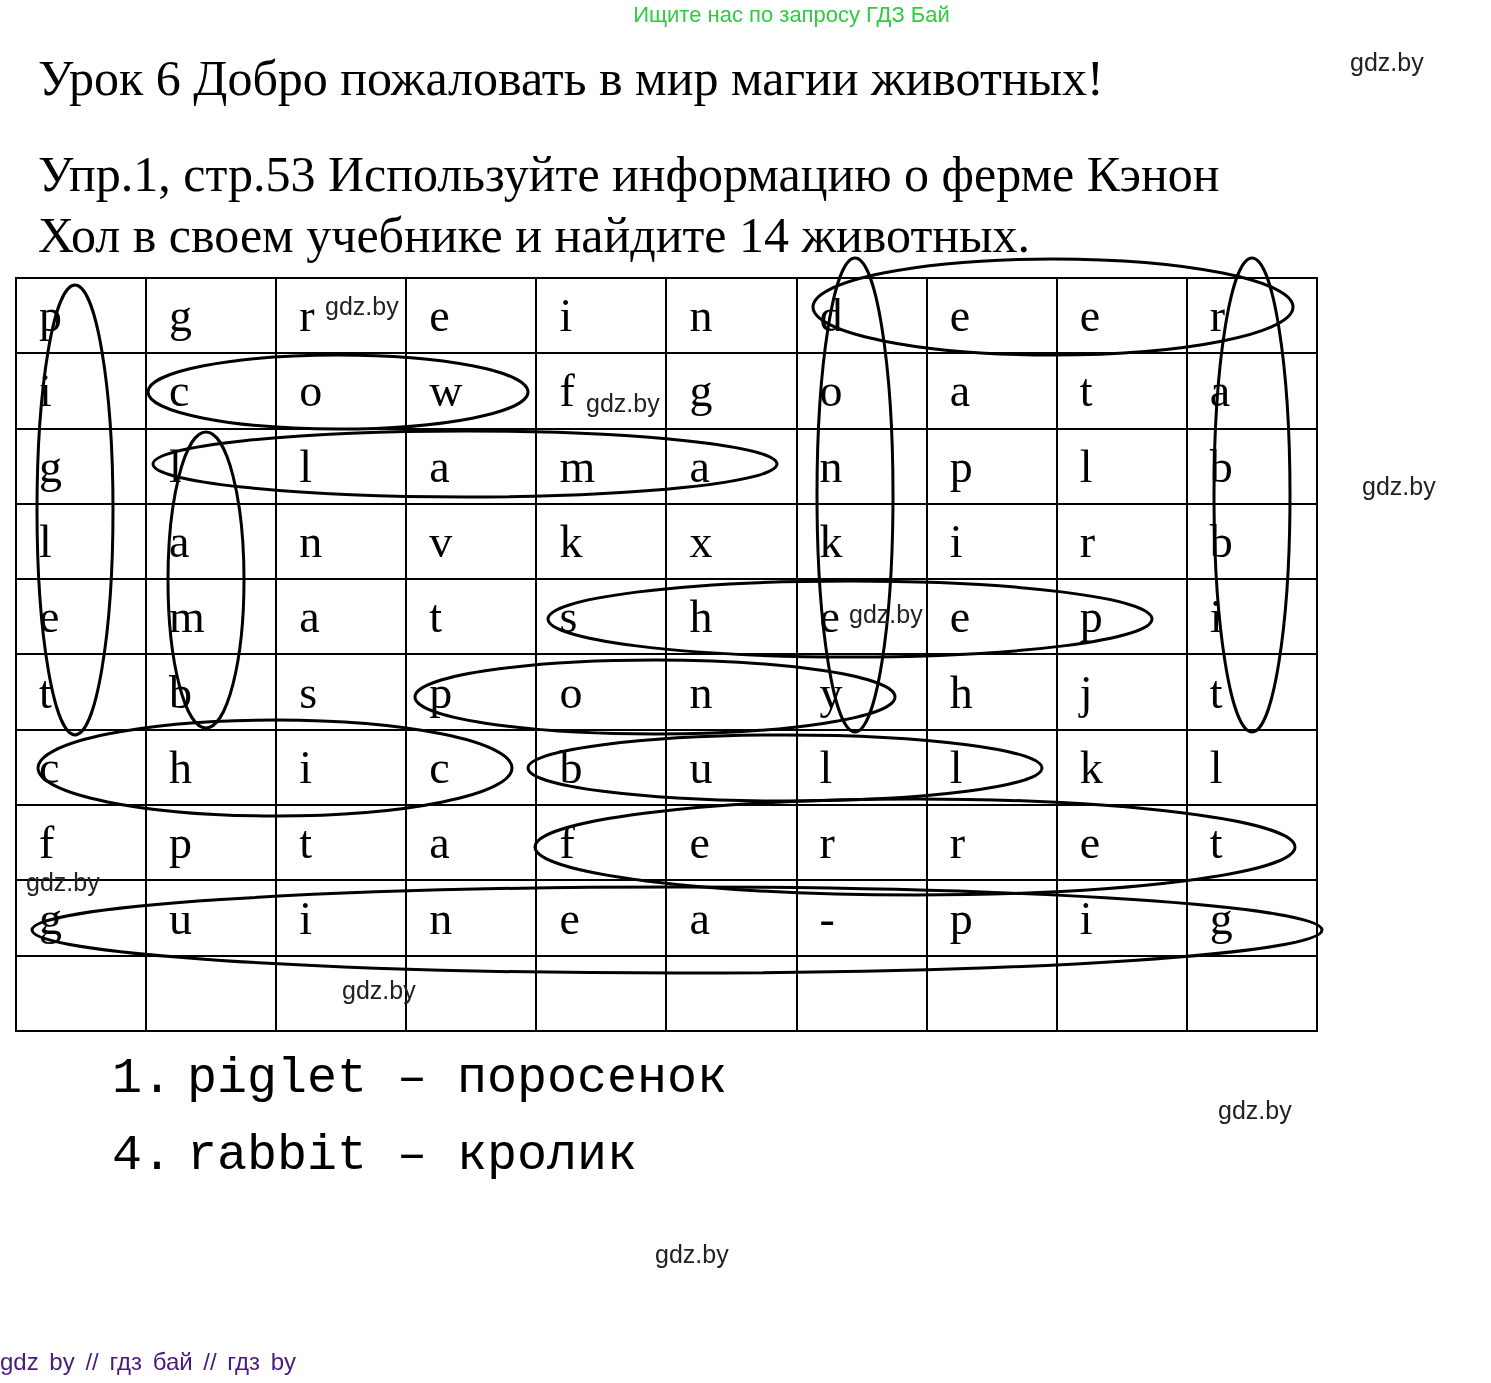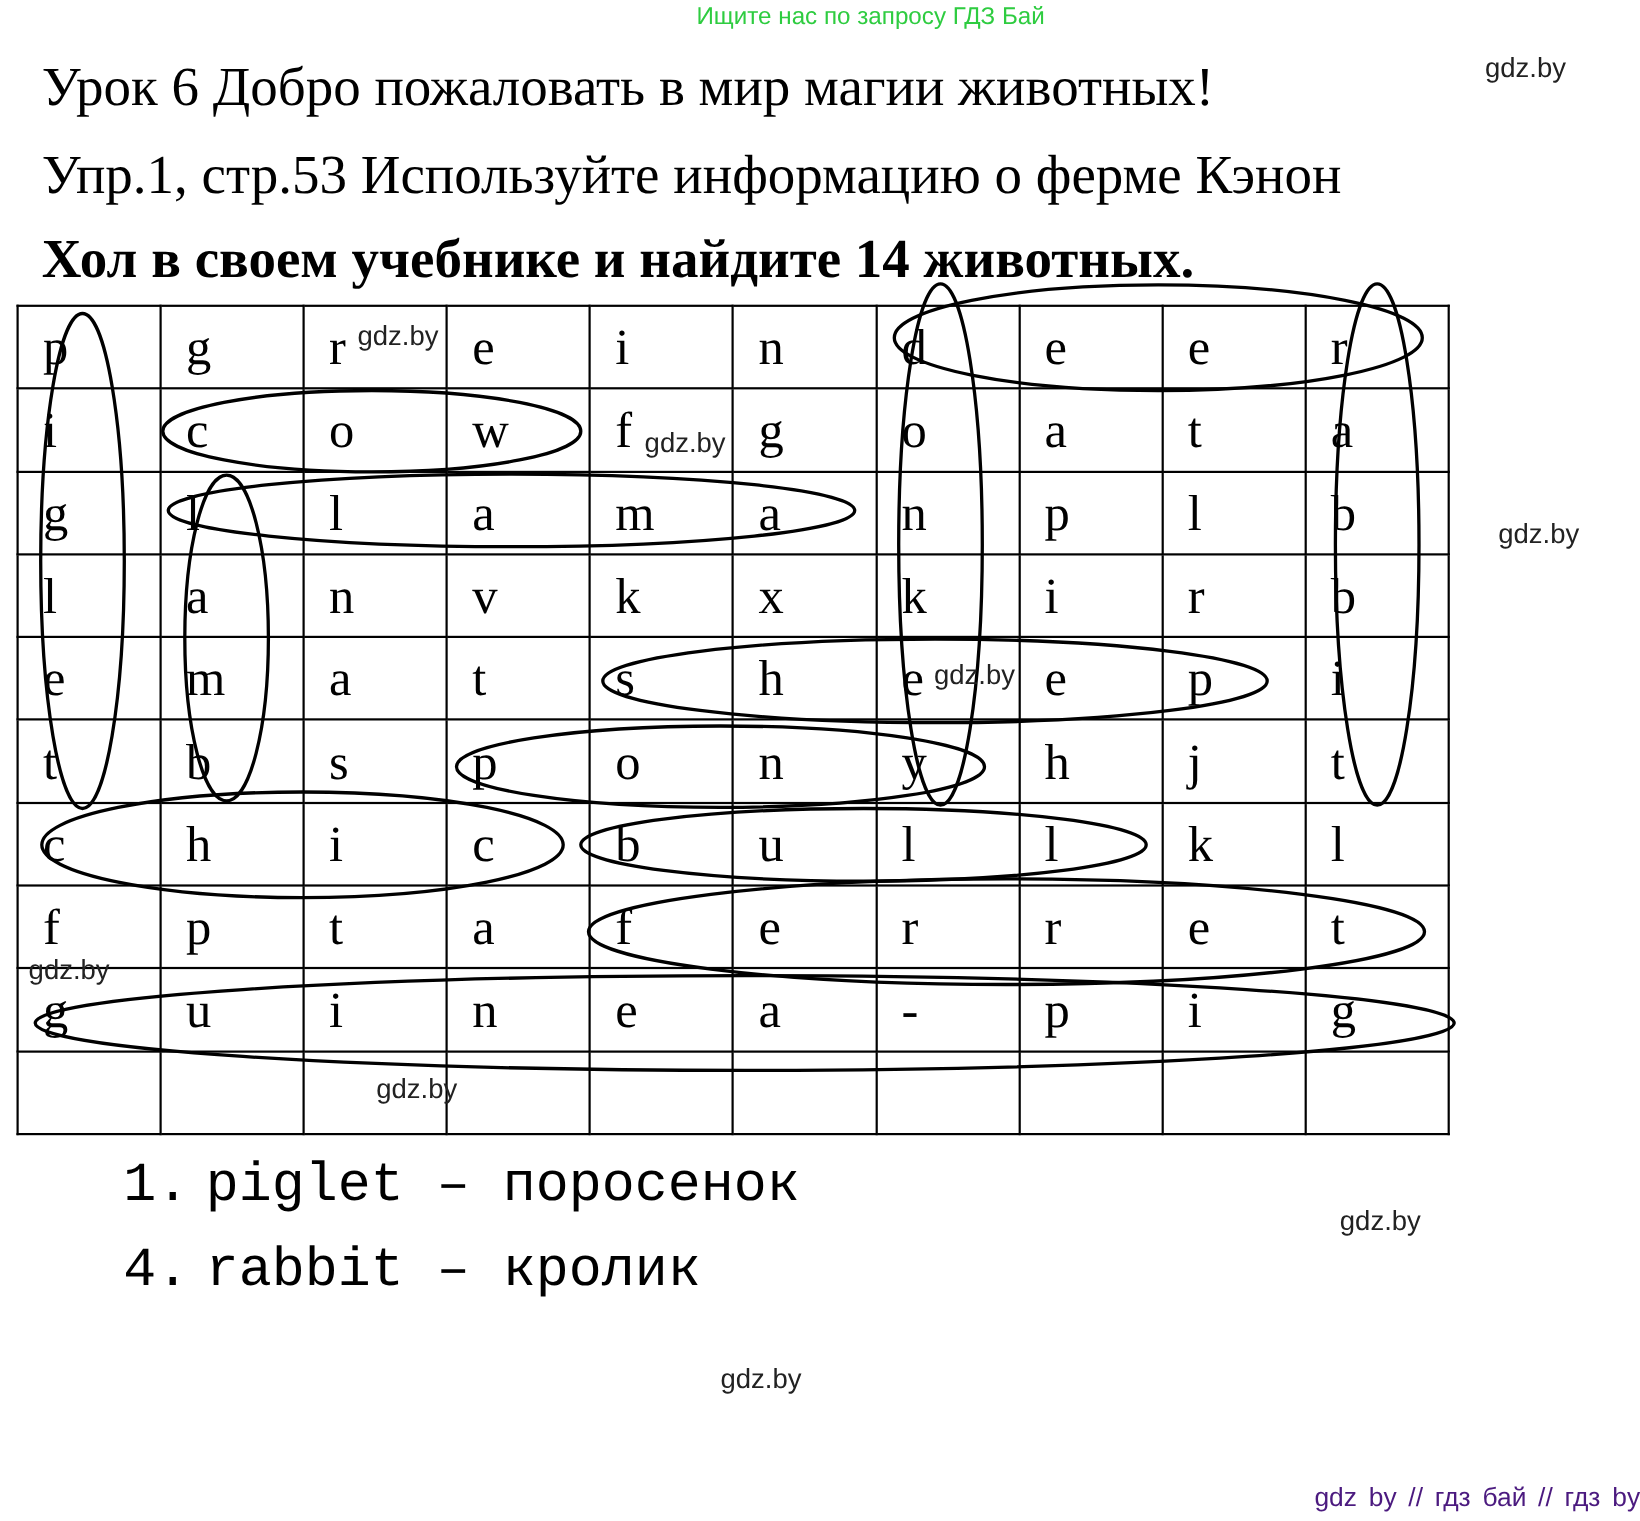--- a/index.html
+++ b/index.html
@@ -6,30 +6,30 @@
   body { width:1491px; height:1383px; position:relative; overflow:hidden; font-family:"Liberation Serif", serif; color:#000; }
   .top-banner { position:absolute; top:0; left:0; width:1491px; text-align:center; font-family:"Liberation Sans", sans-serif; font-size:22px; color:#2ecc40; line-height:30px;padding-left:46px; }
   .wm { position:absolute; font-family:"Liberation Sans", sans-serif; font-size:25px; color:#222; line-height:28px; }
   .title-line { position:absolute; left:38px; font-size:50px; line-height:60px; white-space:nowrap; }
   .grid { position:absolute; left:15px; top:277px; width:1303px; height:755px; border-collapse:collapse; table-layout:fixed; }
   .grid td { border:2px solid #000; width:130px; height:75px; padding:0 0 0 22px; font-size:46px; vertical-align:middle; box-sizing:border-box; }
   .overlay { position:absolute; left:0; top:0; width:1491px; height:1383px; pointer-events:none; }
   .answers { position:absolute; left:112px; top:1040px; margin:0; padding:0; list-style:none;font-family:Liberation Mono, monospace; }
   .answers li { font-size:50px; line-height:77px; white-space:nowrap; }
   .answers .num { display:inline-block; width:75px; }
-  .footer { position:absolute; top:1348px; left:0; width:1491px; text-align:right; font-family:"Liberation Sans", sans-serif; font-size:24px; color:#4b1a7f; word-spacing:4px; }
+  .footer { position:absolute; top:1348px; left:0; width:1491px; text-align:left; font-family:"Liberation Sans", sans-serif; font-size:24px; color:#4b1a7f; word-spacing:4px; }
 </style>
 </head>
 <body>
 
 <div class="top-banner">Ищите нас по запросу ГДЗ Бай</div>
 
 <div class="title-line" style="top:48px;text-align:right;">Урок 6 Добро пожаловать в мир магии животных!</div>
-<div class="title-line" style="top:128px;text-align:center;">Упр.1, стр.53 Используйте информацию о ферме Кэнон</div>
-<div class="title-line" style="top:205px;font-weight:bold;">Хол в своем учебнике и найдите 14 животных.</div>
+<div class="title-line" style="top:144px;text-align:center;">Упр.1, стр.53 Используйте информацию о ферме Кэнон</div>
+<div class="title-line" style="top:205px;">Хол в своем учебнике и найдите 14 животных.</div>
 
 <table class="grid">
   <tbody id="grid-body">
       <tr>
         <td>p</td>
         <td>g</td>
         <td>r</td>
         <td>e</td>
         <td>i</td>
         <td>n</td>

